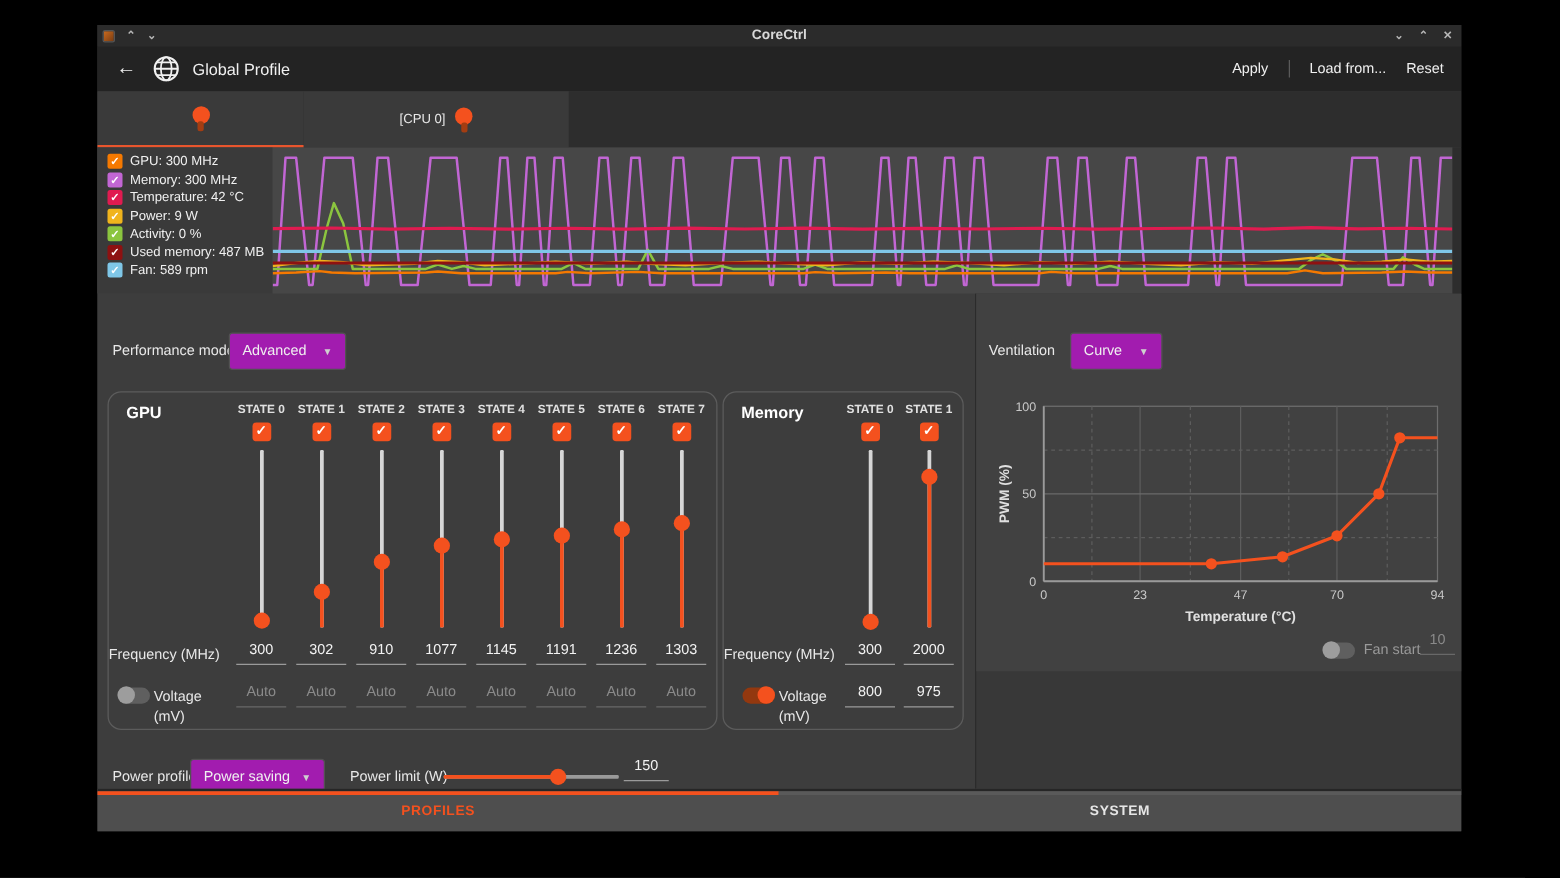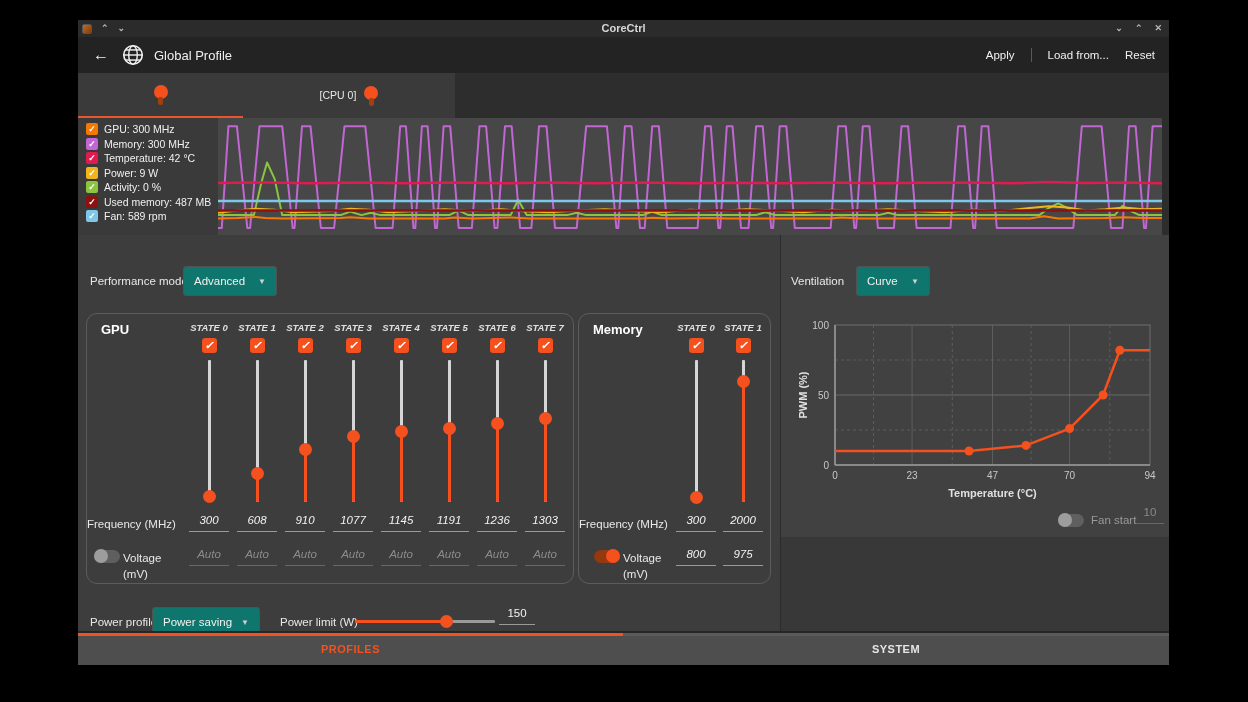--- a/index.html
+++ b/index.html
@@ -38,27 +38,27 @@
   .legend-item { display:flex; align-items:center; gap:6px; height:14.5px; font-size:10.5px; color:#f0f0f0; }
   .legend-check { width:12px; height:12px; border-radius:2px; color:#fff; font-size:9px; line-height:12px; text-align:center; font-weight:bold; flex:0 0 12px; }
 
   
   .content { position:absolute; top:215px; left:0; width:1091px; height:396px; }
   .left-panel { position:absolute; left:0; top:0; width:702px; height:396px; background:#3d3d3d; }
   .right-panel { position:absolute; left:702px; top:0; width:389px; height:396px; background:#383838; border-left:1px solid #2b2b2b; }
   .rp-top { position:absolute; top:0; left:0; width:100%; height:302px; background:#414141; }
 
   .rowlabel { font-size:11.5px; color:#e8e8e8; }
-  .dropdown { position:absolute; height:30px; background:#0f766e; border:1px solid #525252; border-radius:3px; color:#f0f0f0; font-size:11.5px; display:flex; align-items:center; justify-content:space-between; padding:0 10px; }
+  .dropdown { position:absolute; height:30px; background:#a21caf; border:1px solid #525252; border-radius:3px; color:#f0f0f0; font-size:11.5px; display:flex; align-items:center; justify-content:space-between; padding:0 10px; }
   .caret { font-size:8px; color:#cfcfcf; }
 
   .groupbox { position:absolute; border:1px solid #5c5c5c; border-radius:11px; }
   .box-title { position:absolute; left:14px; top:8px; font-size:13px; font-weight:bold; color:#fff; }
   .cols { position:absolute; top:0; display:flex; }
-  .state-col { position:relative; width:44px; height:260px;font-style:italic; }
+  .state-col { position:relative; width:44px; height:260px; }
   .st-label { position:absolute; top:8px; width:100%; text-align:center; font-size:9.5px; font-weight:bold; color:#e0e0e0; }
   .st-check { position:absolute; top:24px; left:14.5px; width:15px; height:15px; background:#f4511e; border-radius:3px; color:#fff; font-size:11px; line-height:15px; text-align:center; font-weight:bold; }
   .st-slider { position:absolute; top:46px; left:0; width:44px; height:142px; }
   .st-track { position:absolute; left:20.5px; top:0; width:3px; height:142px; background:#d6d6d6; border-radius:1px; }
   .st-fill { position:absolute; left:20.5px; bottom:0; width:3px; background:#f4511e; border-radius:1px; }
   .st-knob { position:absolute; left:15.5px; width:13px; height:13px; border-radius:50%; background:#f4511e; }
   .field { position:absolute; width:40px; left:2px; height:18px; text-align:center; font-size:11.5px; color:#f2f2f2; border-bottom:1px solid #9a9a9a; }
   .st-freq { top:200px; }
   .st-volt { top:234px; }
   .field.disabled { color:#8a8a8a; border-bottom-color:#686868; }
@@ -214,21 +214,21 @@
   </div>
 
   <div class="state-col">
     <div class="st-label">STATE 1</div>
     <div class="st-check">✓</div>
     <div class="st-slider">
       <div class="st-track"></div>
       <div class="st-fill" style="height: 28.4px;"></div>
       <div class="st-knob" style="bottom: 21.9px;"></div>
     </div>
-    <div class="field st-freq">608</div>
+    <div class="field st-freq">302</div>
     <div class="field st-volt disabled">Auto</div>
   </div>
 
   <div class="state-col">
     <div class="st-label">STATE 2</div>
     <div class="st-check">✓</div>
     <div class="st-slider">
       <div class="st-track"></div>
       <div class="st-fill" style="height: 52.5px;"></div>
       <div class="st-knob" style="bottom: 46px;"></div>

